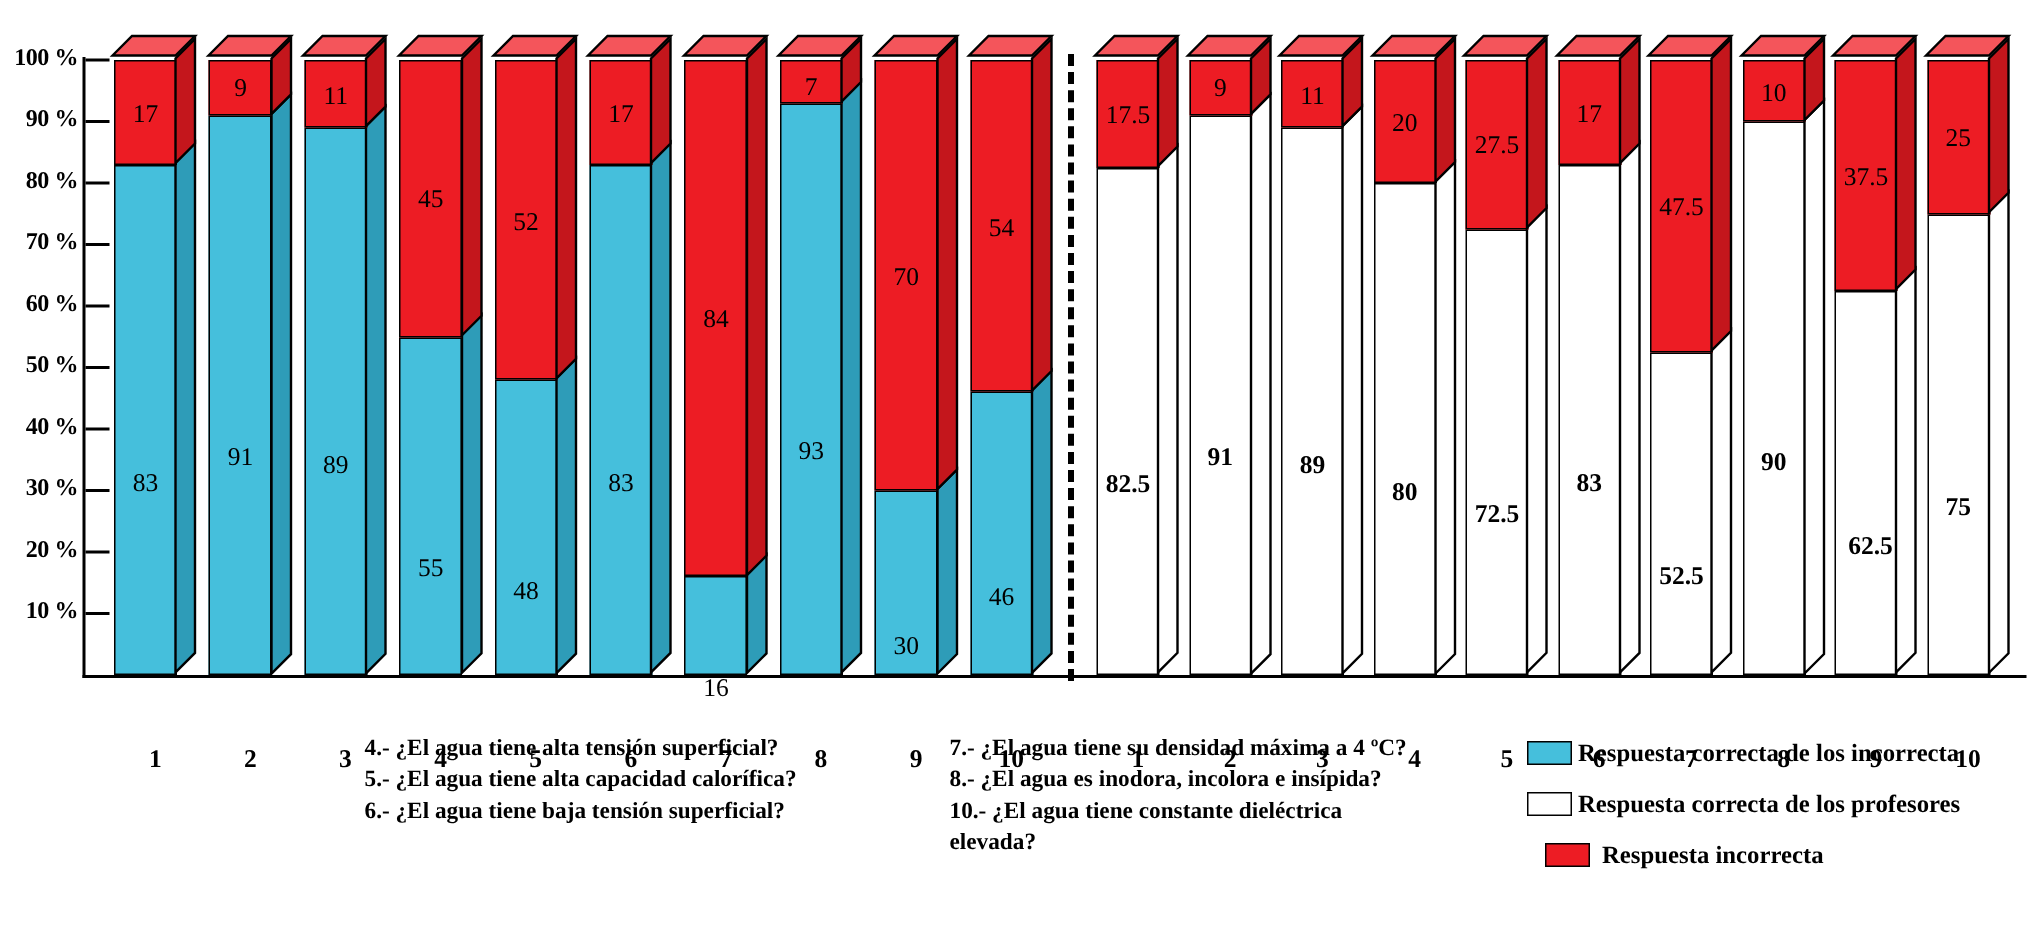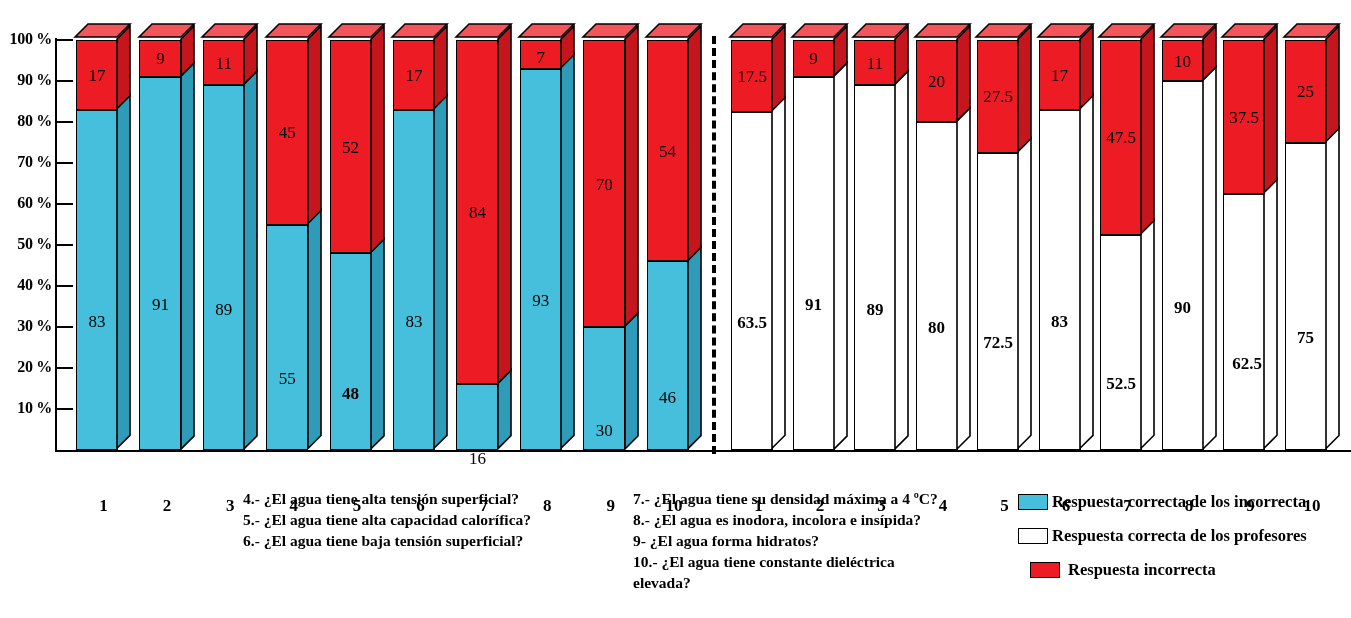--- a/index.html
+++ b/index.html
@@ -157,21 +157,21 @@
           </svg>
         </div>
         <div class="seg" style="left: 0px; width: 42px; height: 213.2px; bottom: 196.8px; background: rgb(237, 28, 36);">
           <svg width="15" height="228.20000000000002" style="position: absolute; left: 40.4px; bottom: -1.6px; overflow: visible;">
             <polygon points="0,226.20000000000002 13,213.20000000000002 13,0 0,13" fill="#C4161C" stroke="#000" stroke-width="1.6"></polygon>
           </svg>
           <svg width="59" height="17" style="position: absolute; left: -1.6px; bottom: 211.6px; overflow: visible;">
             <polygon points="0,13 13,0 55,0 42,13" fill="#F4555B" stroke="#000" stroke-width="1.6"></polygon>
           </svg>
         </div>
-        <div class="val" style="bottom: 48.4px; width: 42px; font-weight: bold;">48</div>
+        <div class="val" style="bottom: 48.4px; width: 42px;">48</div>
         <div class="val" style="bottom: 294.4px; width: 42px;">52</div>
         <div class="xlabel" style="width: 55px; left: 0px; position: absolute; bottom: -28px;">5</div>
       </div>
       <div class="bar-group" style="left: 393px; width: 55px; height: 410px;">
         <div class="seg" style="left: 0px; width: 42px; height: 340.3px; bottom: 0px; background: rgb(69, 191, 220);">
           <svg width="15" height="355.3" style="position: absolute; left: 40.4px; bottom: -1.6px; overflow: visible;">
             <polygon points="0,353.3 13,340.3 13,0 0,13" fill="#2E9CB8" stroke="#000" stroke-width="1.6"></polygon>
           </svg>
         </div>
         <div class="seg" style="left: 0px; width: 42px; height: 69.7px; bottom: 340.3px; background: rgb(237, 28, 36);">
@@ -265,21 +265,21 @@
           </svg>
         </div>
         <div class="seg" style="left: 0px; width: 42px; height: 71.75px; bottom: 338.25px; background: rgb(237, 28, 36);">
           <svg width="15" height="86.75" style="position: absolute; left: 40.4px; bottom: -1.6px; overflow: visible;">
             <polygon points="0,84.75 13,71.75 13,0 0,13" fill="#C4161C" stroke="#000" stroke-width="1.6"></polygon>
           </svg>
           <svg width="59" height="17" style="position: absolute; left: -1.6px; bottom: 70.15px; overflow: visible;">
             <polygon points="0,13 13,0 55,0 42,13" fill="#F4555B" stroke="#000" stroke-width="1.6"></polygon>
           </svg>
         </div>
-        <div class="val bold" style="bottom: 119.125px; width: 42px;">63.5</div>
+        <div class="val bold" style="bottom: 119.125px; width: 42px;">82.5</div>
         <div class="val" style="bottom: 365.125px; width: 42px;">17.5</div>
         <div class="xlabel" style="width: 55px; left: 0px; position: absolute; bottom: -28px;">1</div>
       </div>
       <div class="bar-group" style="left: 792.5px; width: 55px; height: 410px;">
         <div class="seg" style="left: 0px; width: 42px; height: 373.1px; bottom: 0px; background: rgb(255, 255, 255);">
           <svg width="15" height="388.1" style="position: absolute; left: 40.4px; bottom: -1.6px; overflow: visible;">
             <polygon points="0,386.1 13,373.1 13,0 0,13" fill="#FFFFFF" stroke="#000" stroke-width="1.6"></polygon>
           </svg>
         </div>
         <div class="seg" style="left: 0px; width: 42px; height: 36.9px; bottom: 373.1px; background: rgb(237, 28, 36);">
@@ -442,21 +442,20 @@
 
   <div class="captions">
     <div class="capcol" id="capcol2" style="left:243px;top:4px;width:345px;">
         <div>4.- ¿El agua tiene alta tensión superficial?</div>
         <div>5.- ¿El agua tiene alta capacidad calorífica?</div>
         <div>6.- ¿El agua tiene baja tensión superficial?</div>
       </div>
     <div class="capcol" id="capcol3" style="left:633px;top:4px;width:385px;">
         <div>7.- ¿El agua tiene su densidad máxima a 4 ºC?</div>
         <div>8.- ¿El agua es inodora, incolora e insípida?</div>
-        <div>9- ¿El agua forma hidratos?</div>
         <div>10.- ¿El agua tiene constante dieléctrica</div>
         <div>elevada?</div>
       </div>
   </div>
 
   <div class="legend" id="legend">
       <div class="legrow">
         <span class="swatch" style="background: rgb(69, 191, 220);"></span>
         <span class="legtext">Respuesta correcta de los incorrecta</span>
       </div>

